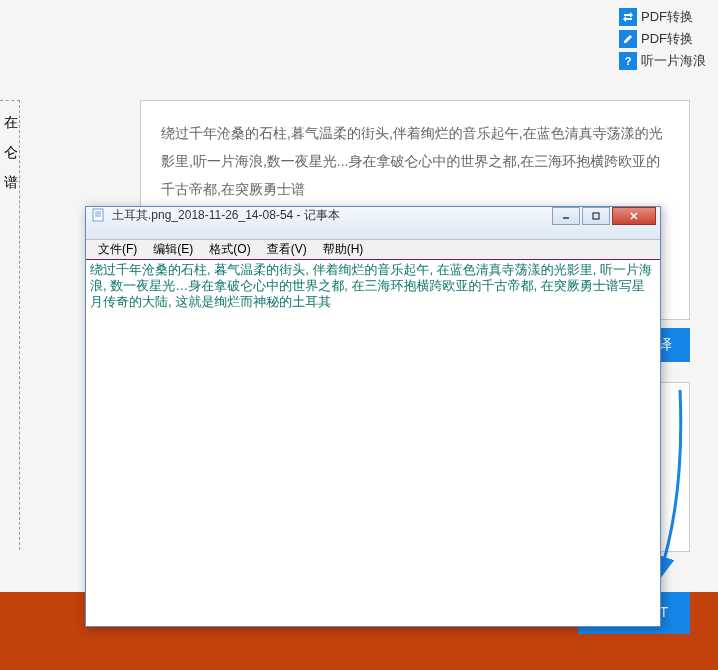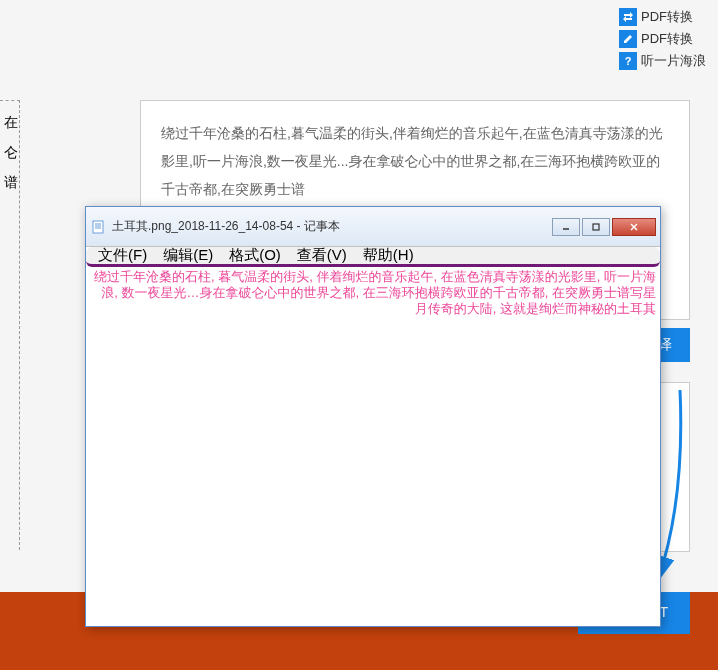--- a/index.html
+++ b/index.html
@@ -11,29 +11,29 @@
     .side-links { display: flex; flex-direction: column; gap: 4px; }
     .text-box { border: 1px solid #ccc; background: #fff; padding: 18px 20px; font-size: 14px; line-height: 28px; color: #666; height: 220px; }
     
     .translate-btn { background: #1785e6; color: #fff; padding: 8px 18px; font-size: 14px; border: none; cursor: pointer; position: absolute; right: 28px; top: 328px; }
     .empty-box { border: 1px solid #ccc; background: #fff; height: 170px; margin-top: 20px; position: absolute; left: 140px; right: 28px; top: 362px; }
     
     .bottom-bar { position: absolute; bottom: 0; left: 0; right: 0; height: 78px; background: #c2410c; display: flex; justify-content: flex-end; align-items: flex-start; padding-right: 28px; }
     .save-btn { background: #1785e6; color: #fff; padding: 12px 22px; font-size: 14px; border: none; cursor: pointer; }
     
     .notepad { position: absolute; left: 85px; top: 206px; width: 576px; height: 421px; background: #fff; border: 1px solid #5d8cc9; box-shadow: 2px 2px 10px rgba(0,0,0,0.3); }
-    .titlebar { height: 40px; background: linear-gradient(to bottom, #f5f8fd, #dde8f5); display: flex; align-items: center; padding: 0 4px; border-bottom: 1px solid #c0c0c0; }
+    .titlebar { height: 33px; background: linear-gradient(to bottom, #f5f8fd, #dde8f5); display: flex; padding: 0 4px; border-bottom: 1px solid #c0c0c0; }
     .titlebar-icon { width: 16px; height: 16px; margin-right: 6px; display: flex; align-items: center; justify-content: center; font-size: 12px; }
     .titlebar-text { flex: 1; font-size: 12px; color: #333; }
     .win-btns { display: flex; gap: 2px; }
     .win-btn { width: 28px; height: 18px; border: 1px solid #8a9fb8; background: linear-gradient(to bottom, #eef3fa, #d5e3f3); font-size: 10px; display: flex; align-items: center; justify-content: center; cursor: pointer; }
     .win-btn.close { width: 44px; background: linear-gradient(to bottom, #e68a7e, #c74632); border-color: #a03020; color: #fff; }
-    .menubar { height: 20px; background: #f0f0f0; display: flex; align-items: center; padding: 0 4px; font-size: 15px; border-bottom: 3px solid #701a75; border-radius: 6px; }
+    .menubar { height: 20px; background: #f0f0f0; display: flex; align-items: center; padding: 0 4px; font-size: 12px; border-bottom: 1px solid #701a75; }
     .menu-item { padding: 2px 8px; cursor: pointer; }
-    .notepad-content { padding: 2px 4px; font-size: 13px; line-height: 16px; color: #ec4899; height: calc(100% - 48px); overflow: hidden; word-break: break-all; text-align: right; }
+    .notepad-content { padding: 2px 4px; font-size: 13px; line-height: 16px; color: #0f766e; height: calc(100% - 48px); overflow: hidden; word-break: break-all; }
     
     .arrow-svg { position: absolute; pointer-events: none; }
   </style>
 </head>
 <body>
 
 <div class="top-bar">
   <div class="side-links">
     <div class="top-item">
       <span class="top-icon">

